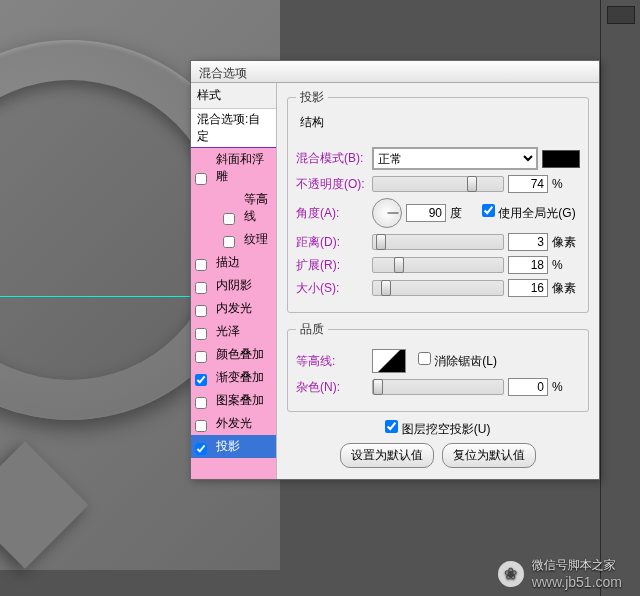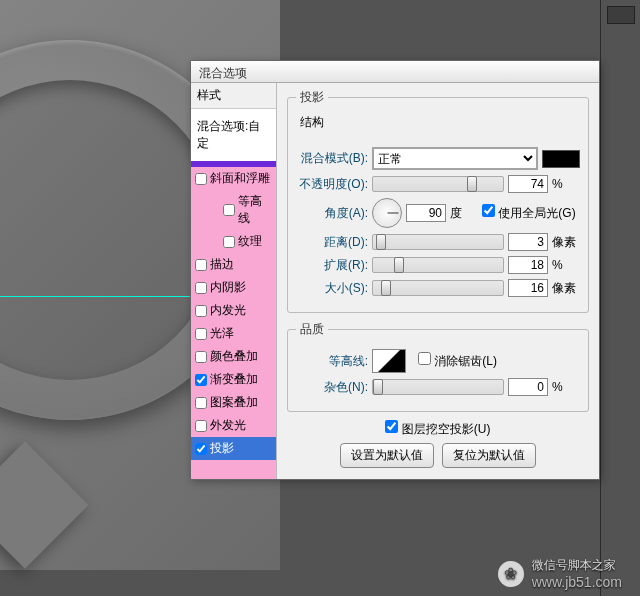--- a/index.html
+++ b/index.html
@@ -9,42 +9,42 @@
 .shape::after{content:"";position:absolute;left:40px;top:40px;width:300px;height:300px;border-radius:50%;background:linear-gradient(135deg,#7a7a7a,#656565);box-shadow:inset 0 6px 15px rgba(0,0,0,.35)}
 .tail{position:absolute;left:-20px;top:460px;width:90px;height:90px;background:#7a7a7a;box-shadow:0 6px 15px rgba(0,0,0,.4);transform:rotate(45deg)}
 .guide{position:absolute;left:0;top:296px;width:590px;height:1px;background:#00f7d7}
 .toolbar{position:absolute;right:0;top:0;width:40px;height:596px;background:#535353;border-left:1px solid #2a2a2a}
 .toolbar .btn{margin:6px auto;width:28px;height:18px;background:#3d3d3d;border:1px solid #222}
 .dialog{position:absolute;left:190px;top:60px;width:410px;height:420px;background:#f0f0f0;border:1px solid #666;box-shadow:2px 2px 8px rgba(0,0,0,.3)}
 .titlebar{height:22px;background:linear-gradient(#fdfdfd,#e4e4e4);border-bottom:1px solid #aaa;padding:4px 8px;color:#333}
 .dlg-body{display:flex;height:calc(100% - 22px)}
 .styles{width:86px;border-right:1px solid #bbb;background:#f9a8d4}
 .styles .hdr{padding:4px 6px;background:#f0f0f0;border-bottom:1px solid #ccc}
-.styles .sel{background:#fff;border-bottom:6px solid #6d28d9;padding:9px 6px}
+.styles .sel{background:#fff;border-bottom:1px solid #6d28d9;padding:2px 6px}
 .styles ul{list-style:none}
-.styles li{padding:3px 4px;display:flex;align-items:center;gap:3px;cursor:pointer}
+.styles li{padding:3px 4px;display:flex;align-items:flex-end;gap:9px;cursor:pointer}
 .styles li.active{background:#3875d7;color:#fff}
 .styles input[type=checkbox]{width:12px;height:12px}
 .styles .indent{padding-left:32px}
 .panel{flex:1;padding:6px 10px}
 fieldset{border:1px solid #bbb;border-radius:3px;padding:6px 8px 10px;margin-bottom:8px}
 legend{padding:0 4px;color:#333}
 .row{display:flex;align-items:center;margin:5px 0;gap:4px}
-.lbl{width:72px;text-align:right;color:#0c4a6e}
+.lbl{width:72px;color:#a21caf}
 select{flex:1;height:23px;border:2px solid #a3a3a3;background:#fff}
 .swatch{width:38px;height:18px;background:#000;border:1px solid #555}
 .slider{flex:1;height:16px;position:relative;background:linear-gradient(#e8e8e8,#dcdcdc);border:1px solid #aaa;border-radius:2px}
 .slider .thumb{position:absolute;top:-1px;width:10px;height:16px;background:linear-gradient(#fafafa,#c8c8c8);border:1px solid #777;border-radius:2px}
 .val{width:40px;height:18px;border:1px solid #888;background:#fff;text-align:right;padding:1px 3px}
 .unit{width:28px}
 .dial{width:30px;height:30px;border:1px solid #888;border-radius:50%;background:radial-gradient(#fff,#ddd);position:relative}
 .dial::after{content:"";position:absolute;left:14px;top:3px;width:1px;height:11px;background:#333;transform-origin:bottom;transform:rotate(90deg)}
 .contour{width:34px;height:24px;border:1px solid #888;background:linear-gradient(135deg,#fff 48%,#000 52%)}
 .btns{display:flex;gap:8px;justify-content:center;margin-top:4px}
-button.pb{padding:3px 10px;background:linear-gradient(#fdfdfd,#e0e0e0);border:1px solid #888;border-radius:4px;cursor:pointer}
+button.pb{padding:3px 10px;background:linear-gradient(#fdfdfd,#e0e0e0);border:1px solid #888;border-radius:10px;cursor:pointer}
 .wm{position:absolute;right:18px;bottom:6px;color:#ddd;font-size:18px;display:flex;align-items:center;gap:8px;text-shadow:0 1px 2px #000}
 .wm .wx{width:26px;height:26px;border-radius:50%;background:#d8d8d8;display:flex;align-items:center;justify-content:center;font-size:16px;color:#444}
 .wm small{font-size:14px;display:block;color:#bbb}
 </style>
 </head>
 <body>
 
 <div class="canvas">
   <div class="shape"></div>
   <div class="tail"></div>

